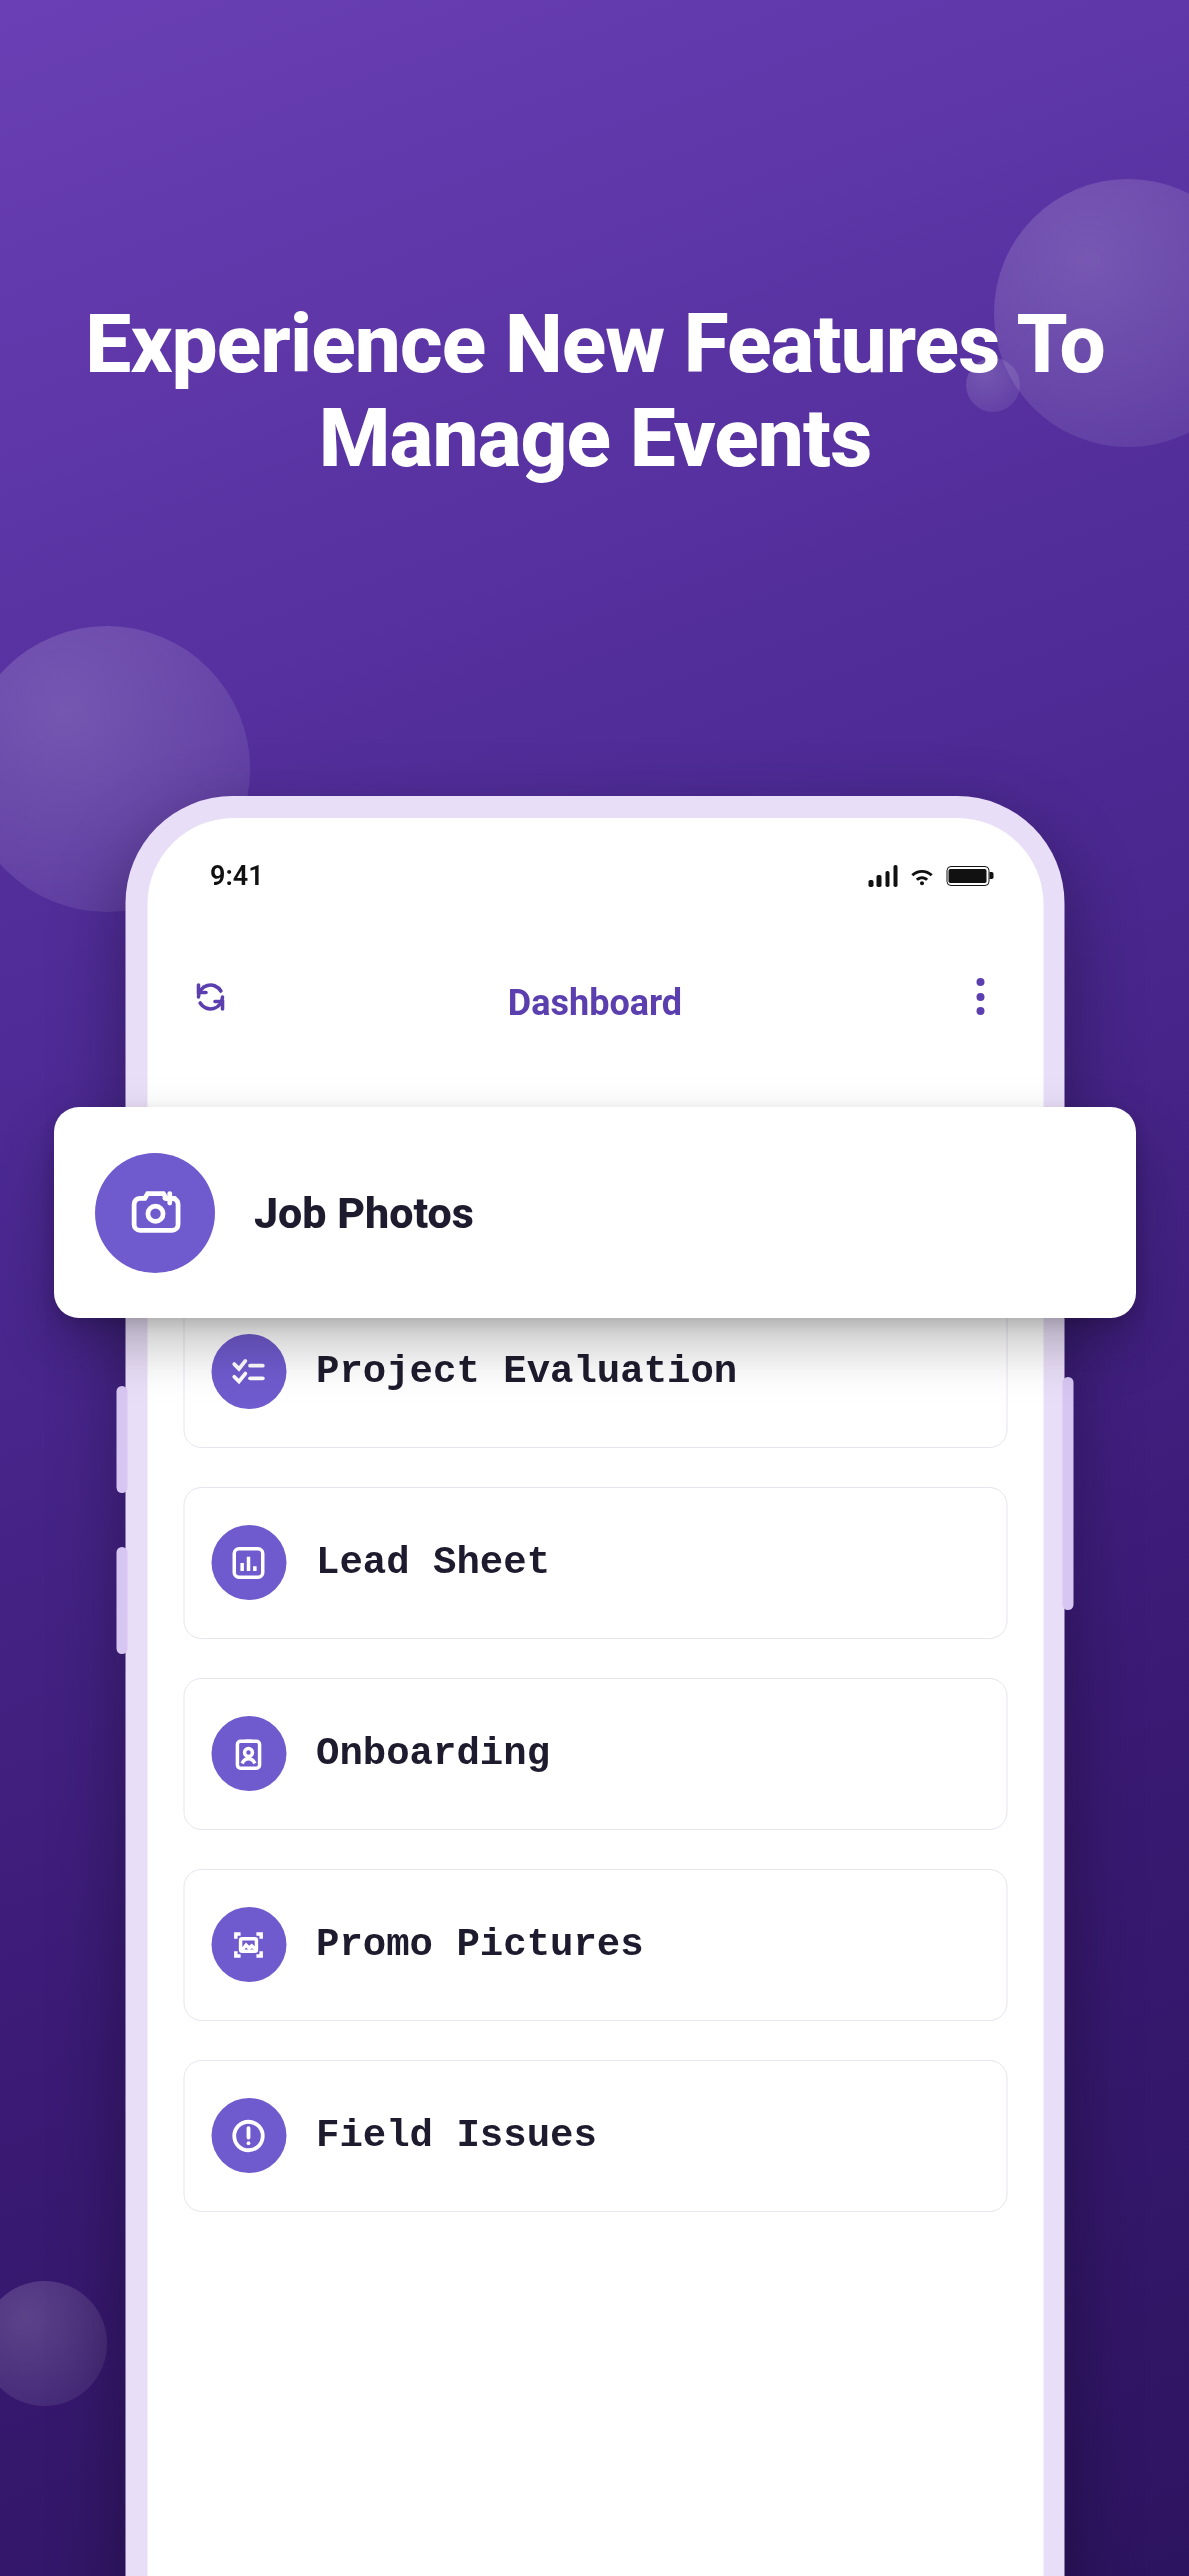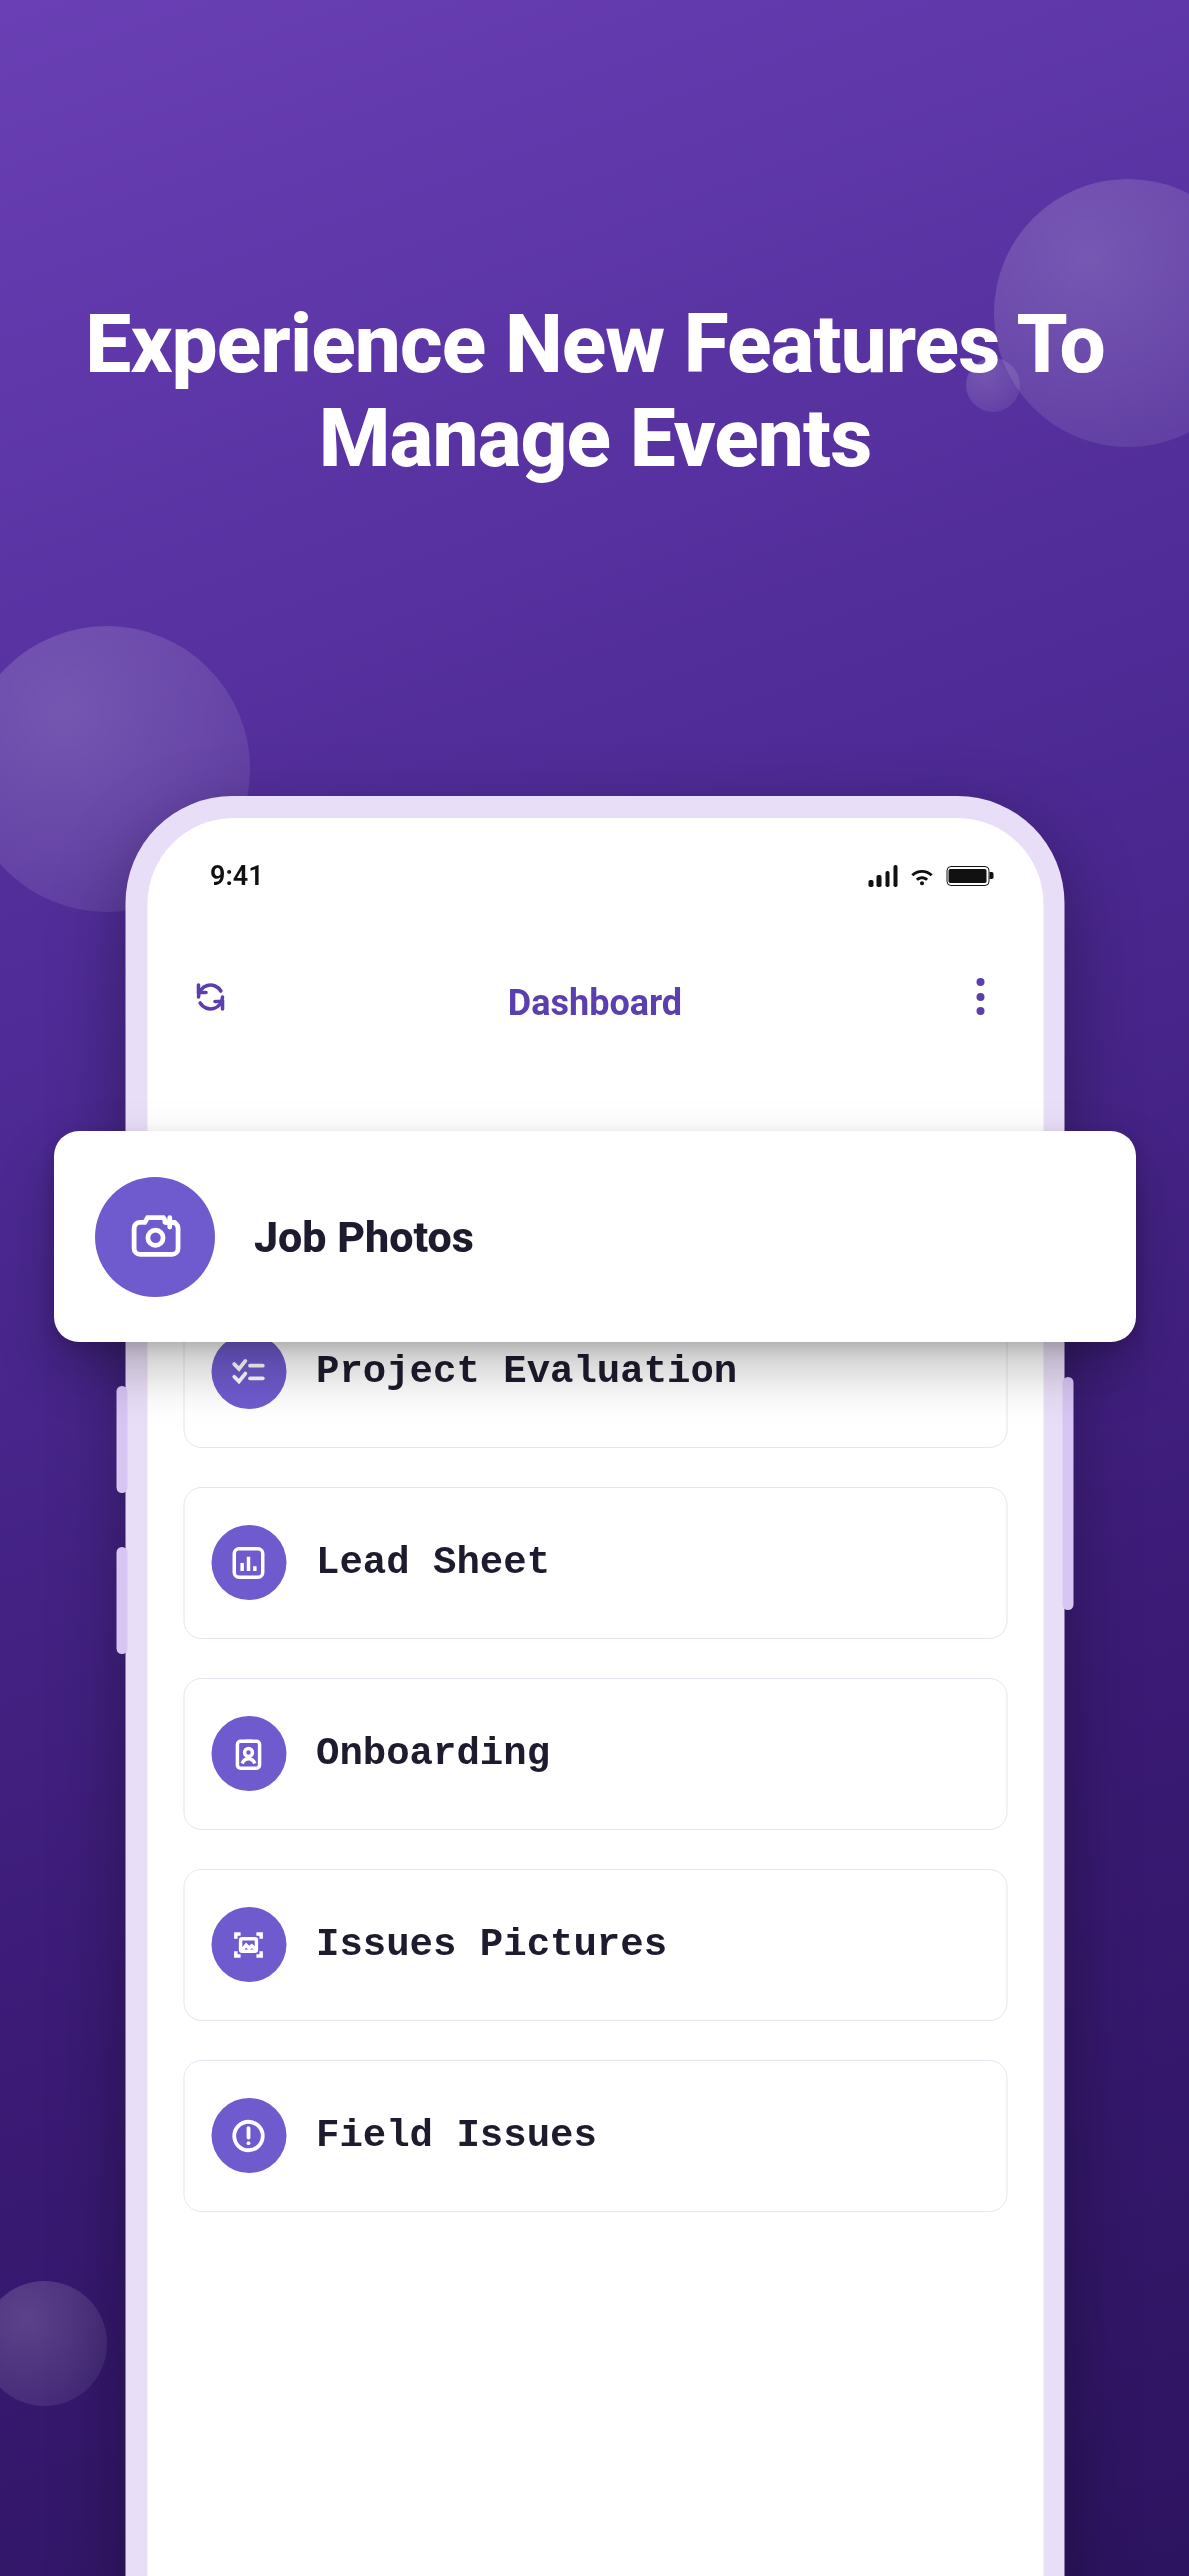--- a/index.html
+++ b/index.html
@@ -202,21 +202,20 @@
     right: 54px;
     top: 1107px;
     height: 211px;
     background: #ffffff;
     border-radius: 25px;
     box-shadow: 0 27px 54px rgba(0,0,0,0.25), 0 5.4px 14.3px rgba(0,0,0,0.12);
     display: flex;
     align-items: center;
     padding: 0 41px;
     gap: 39px;
-    margin-top: 24px;
   }
   .highlight-card .bubble-icon {
     width: 120px; height: 120px;
     border-radius: 50%;
     background: #705bce;
     display: flex; align-items: center; justify-content: center;
     color: #fff;
     flex: none;
   }
   .highlight-card .bubble-icon svg { width: 57px; height: 57px; }
@@ -331,21 +330,21 @@
         </div>
 
         <div class="card">
           <div class="bubble-icon">
             <svg viewBox="0 0 24 24" fill="none" stroke="currentColor" stroke-width="2.2">
               <path d="M4 8V5h3M20 8V5h-3M4 16v3h3M20 16v3h-3"></path>
               <rect x="7" y="8" width="10" height="8" rx="1"></rect>
               <path d="M8 15l2.5-3 2 2 1.5-1.5L17 15"></path>
             </svg>
           </div>
-          <div class="label">Issues Pictures</div>
+          <div class="label">Promo Pictures</div>
         </div>
 
         <div class="card">
           <div class="bubble-icon">
             <svg viewBox="0 0 24 24" fill="none" stroke="currentColor" stroke-width="2.4" stroke-linecap="round">
               <circle cx="12" cy="12" r="9"></circle>
               <line x1="12" y1="7" x2="12" y2="13"></line>
               <circle cx="12" cy="16.5" r="1.2" fill="currentColor" stroke="none"></circle>
             </svg>
           </div>

